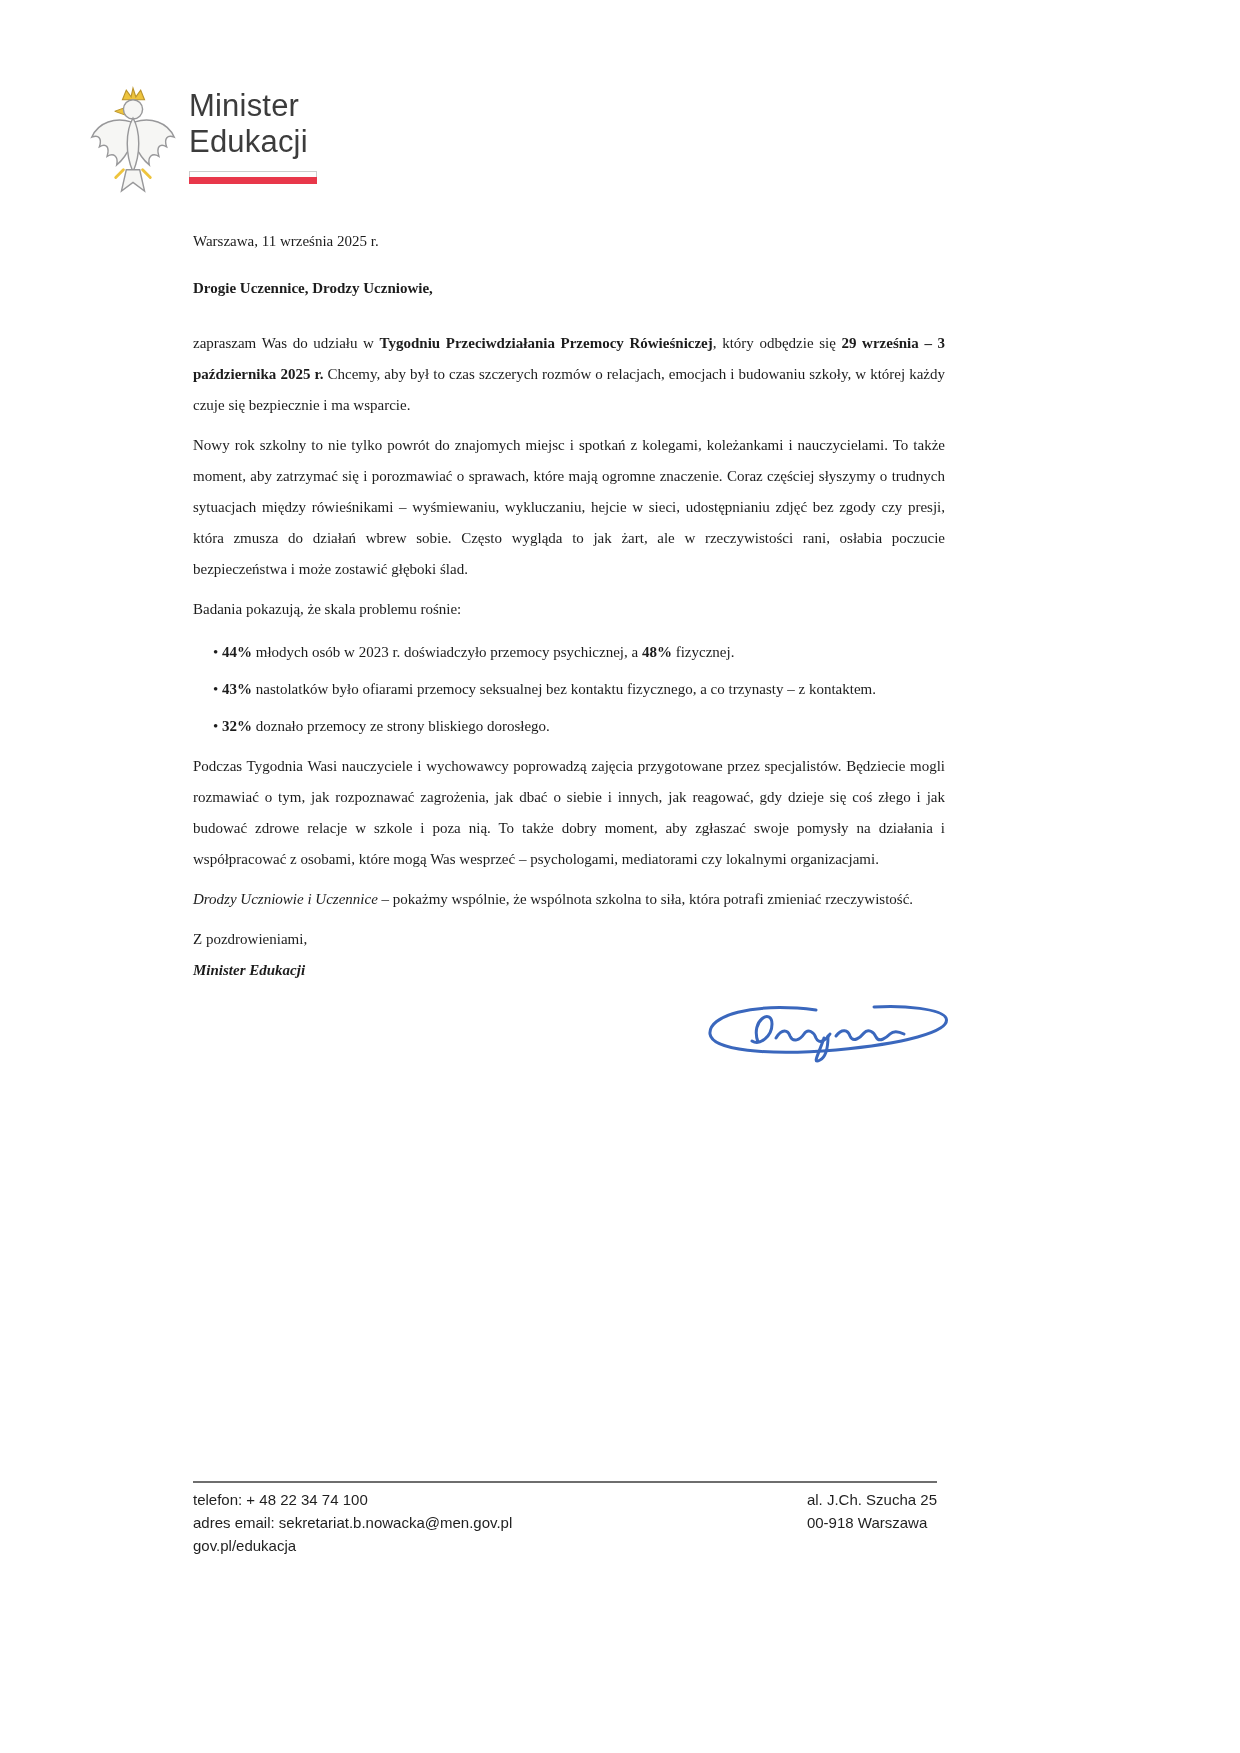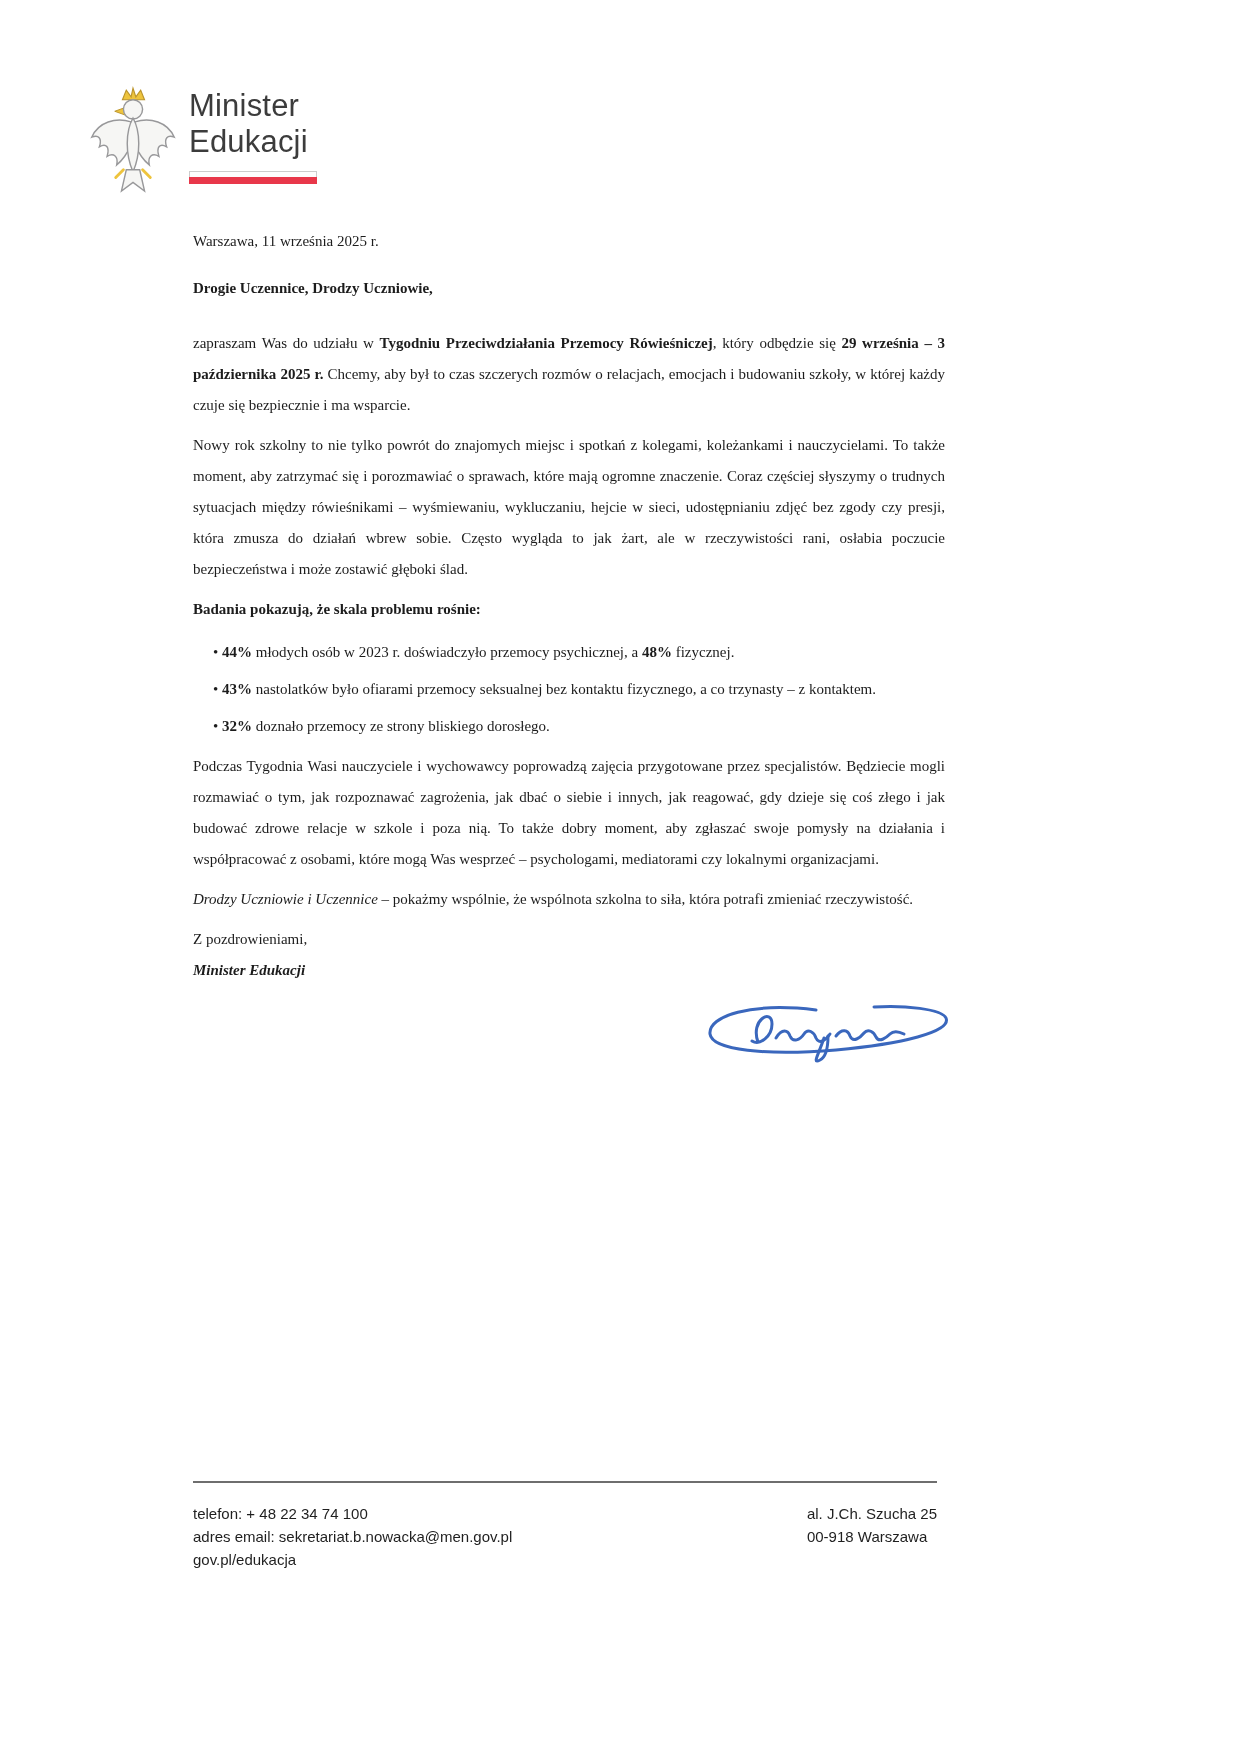--- a/index.html
+++ b/index.html
@@ -34,33 +34,33 @@
   
   .content {
     position: absolute; left: 193px; top: 226px; width: 752px;
     font-size: 15px;
     line-height: 31px;
   }
   .dateline { margin-bottom: 16px; }
   .salutation { font-weight: 700; margin-bottom: 24px; }
   .para { margin-bottom: 9px; }
   .justify { text-align: justify; }
-  .heading { font-weight: 700; margin-top: 0; margin-bottom: 12px; }
+  .heading { font-weight: 400; margin-top: 0; margin-bottom: 12px; }
   .bullets { margin-bottom: 9px; margin-left: 20px; }
   .bullet { margin-bottom: 6px; }
   .signoff { text-align: left; margin-top: 5px; }
   .signoff-title { font-weight: 700; font-style: italic; }
   .signature { display: flex; justify-content: flex-end; margin-top: 10px; }
   .signature svg { width: 272px; height: 72px; margin-right: -22px; }
 
   
   .footer {
     position: absolute; left: 193px; top: 1481px; width: 744px;
     border-top: 2px solid #6e6e6e;
-    padding-top: 19px;
+    padding-top: 5px;
     display: flex; justify-content: space-between; align-items: flex-start;
     font-family: "Liberation Sans", sans-serif;
     font-size: 15px;
     line-height: 23px;
     color: #1f1f1f;
   }
 </style>
 </head>
 <body>
 

